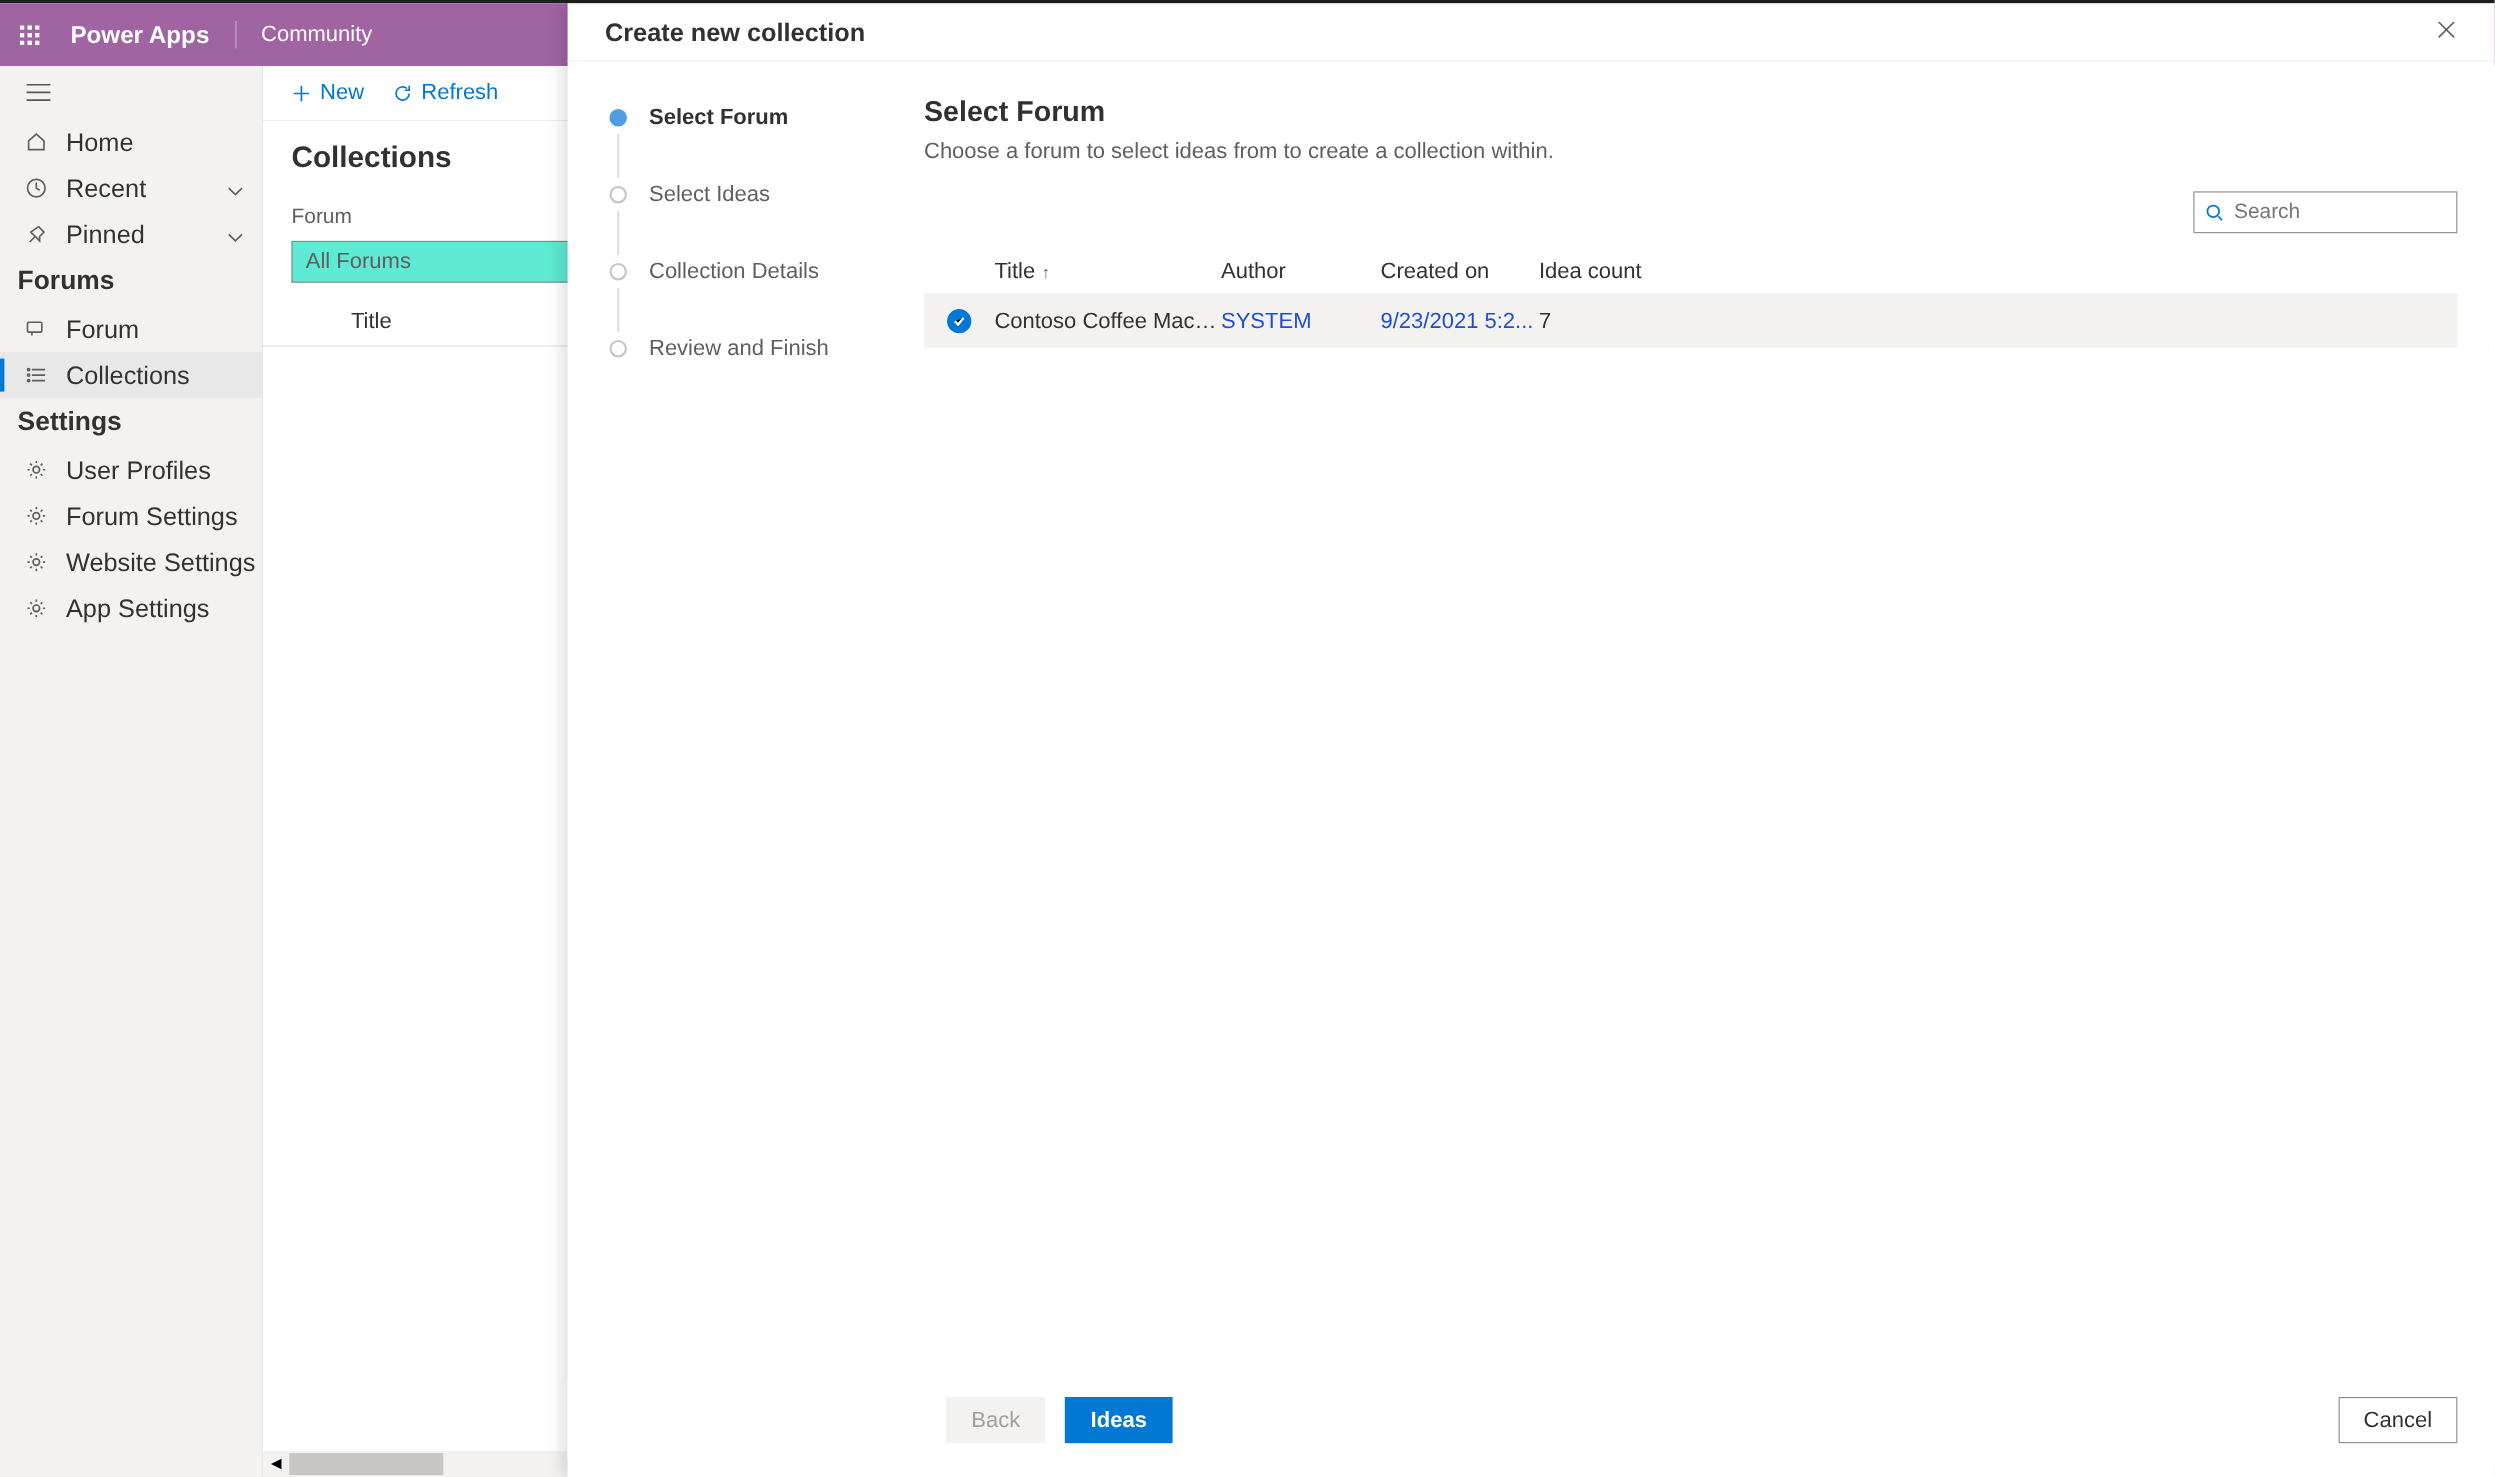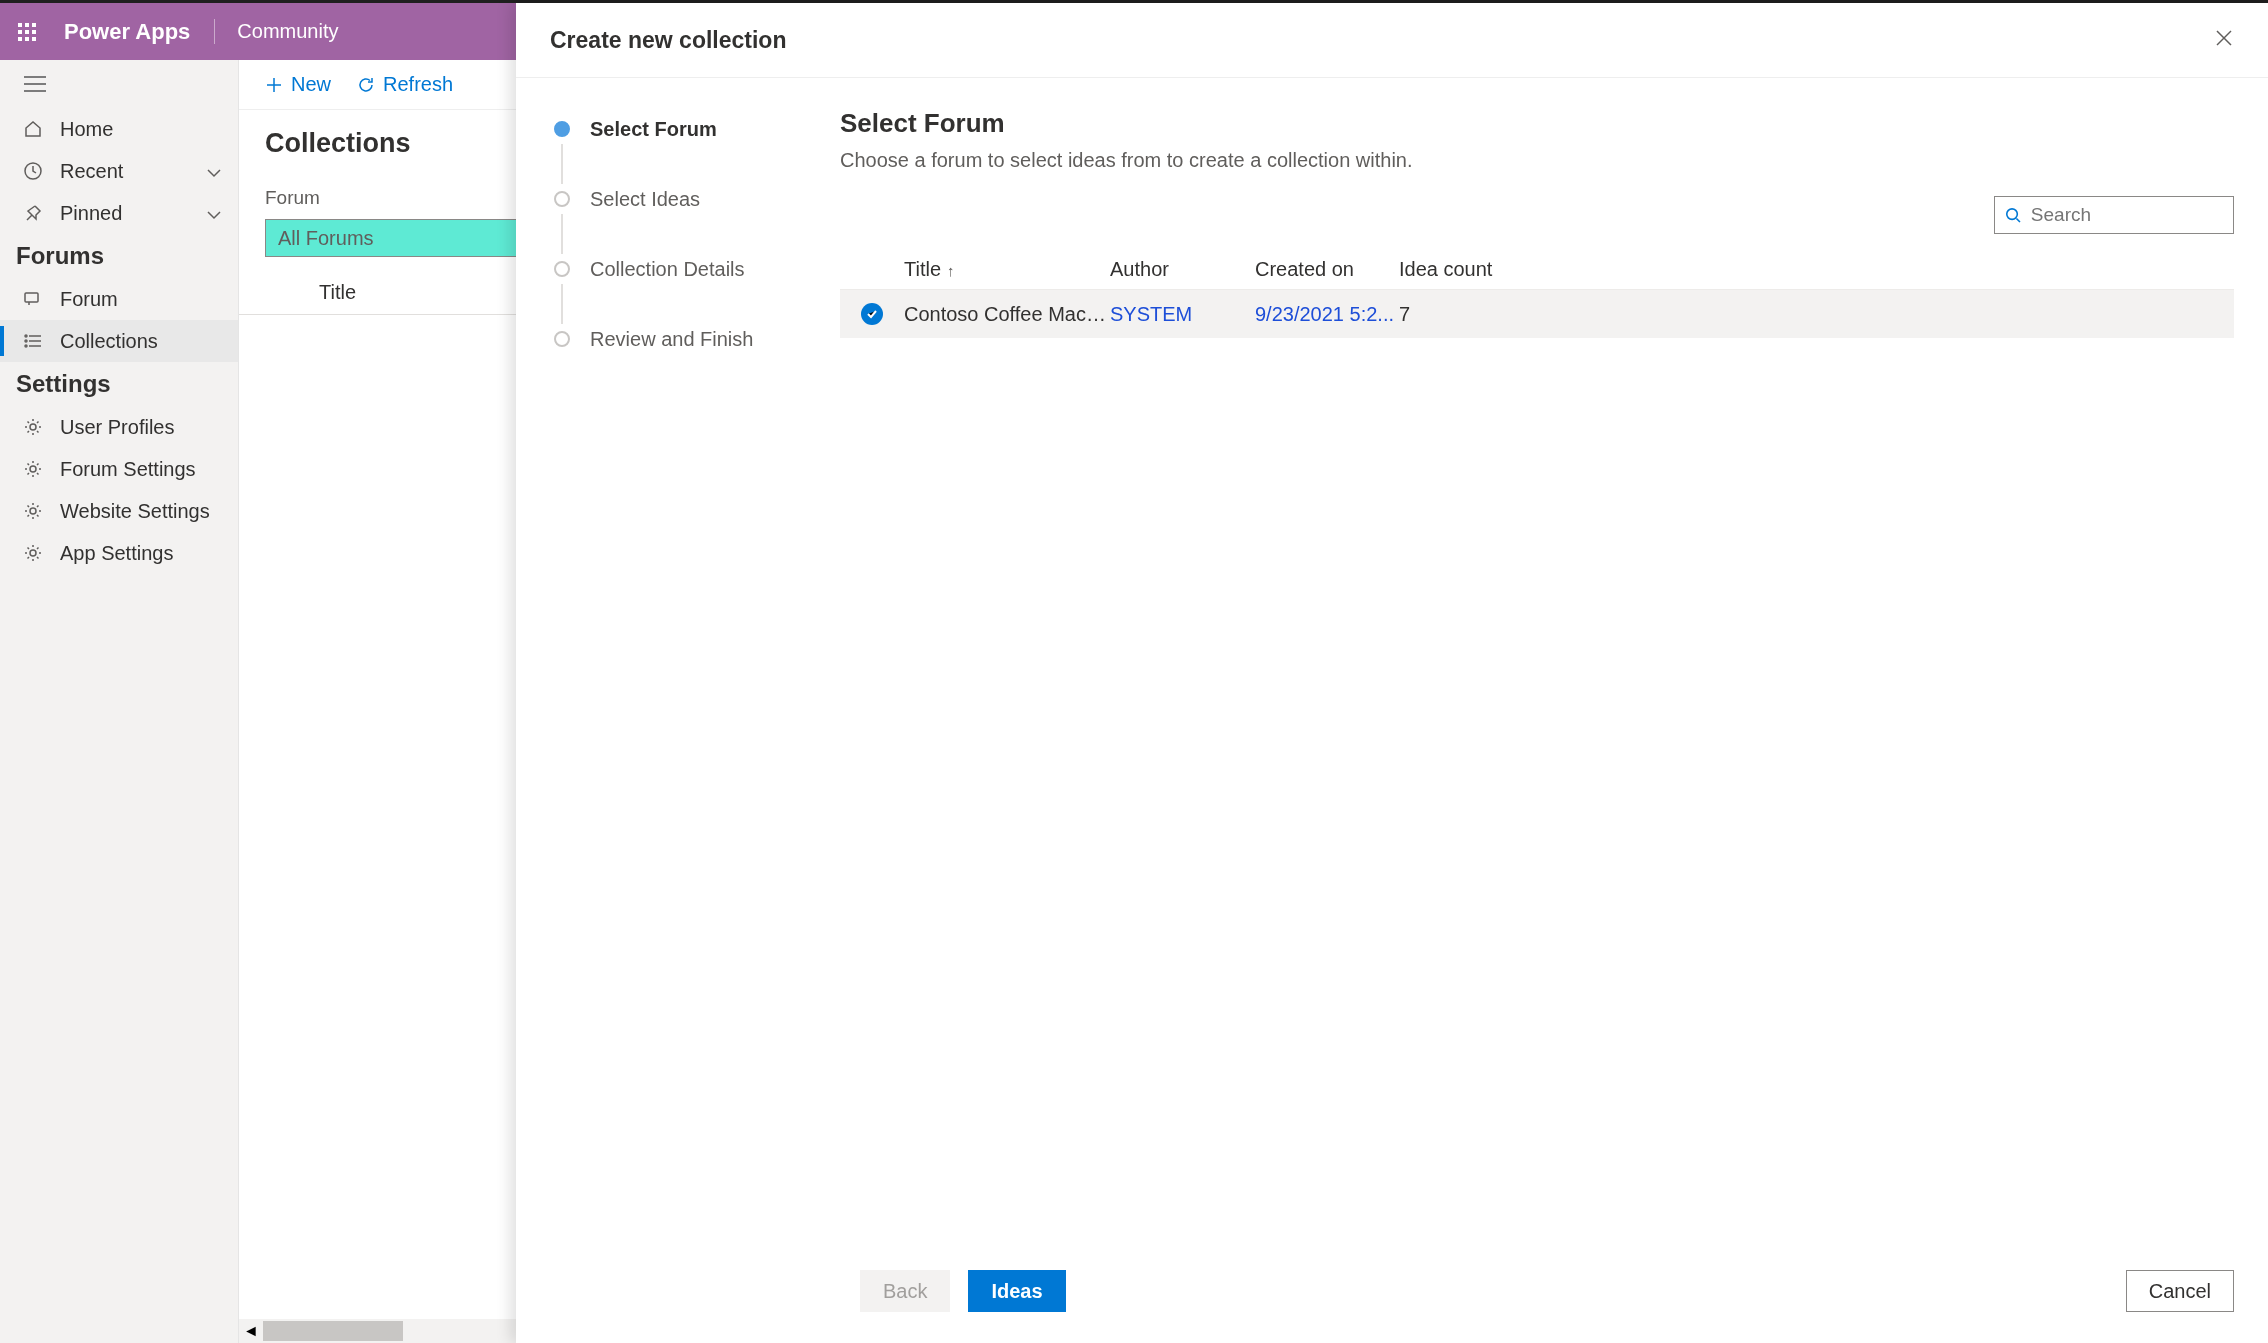--- a/index.html
+++ b/index.html
@@ -13,21 +13,21 @@
     .waffle { width: 30px; height: 30px; display: flex; align-items: center; justify-content: center; cursor: pointer; }
     .waffle svg { fill: #fff; }
     .brand { font-weight: 600; font-size: 22px; margin-left: 22px; margin-right: 24px; }
     .header-sep { width: 1px; height: 25px; background: rgba(255,255,255,0.45); }
     .header-link { font-size: 20px; margin-left: 22px; color: #fff; }
 
     
     .leftnav { position: absolute; left:0; top:60px; bottom:0; width:239px; background:#f3f2f1; border-right:1px solid #e5e5e5; }
     .hamburger { height:48px; display:flex; align-items:center; padding-left:24px; cursor:pointer; }
     .hamburger svg { stroke:#555; }
-    .nav-item { height:42px; display:flex; align-items:center; padding-left:20px; font-size:20px; color:#323130; cursor:pointer; position:relative; }
+    .nav-item { height:42px; display:flex; align-items:center; padding-left:20px; font-size:23px; color:#323130; cursor:pointer; position:relative; }
     .nav-item .ico { width:26px; display:inline-flex; align-items:center; justify-content:center; margin-right:14px; }
     .nav-item .ico svg { stroke:#605e5c; fill:none; }
     .nav-item.selected { background:#e8e8e8; }
     .nav-item.selected::before { content:""; position:absolute; left:0; top:6px; bottom:6px; width:4px; background:#0078d4; }
     .nav-section { padding-left:16px; font-size:24px; font-weight:600; color:#323130; height:44px; display:flex; align-items:center; }
     .nav-chevron { margin-left:auto; margin-right:16px; }
     .nav-chevron svg { stroke:#605e5c; fill:none; }
 
     
     .main { position:absolute; left:239px; top:60px; right:0; bottom:0; background:#fff; }
@@ -40,21 +40,21 @@
     .filter-drop { margin:4px 0 0 26px; width:450px; height:38px; border:1px solid #8a8886; display:flex; align-items:center; padding-left:12px; font-size:20px; color:#605e5c; background:#5eead4; cursor:pointer; }
     .list-header { border-bottom:1px solid #e1dfdd; height:44px; display:flex; align-items:center; padding-left:80px; margin-top:14px; }
     .list-header .colt { font-size:20px; color:#323130; }
     .hscroll { position:absolute; left:0; right:0; bottom:0; height:24px; background:#f3f2f1; display:flex; align-items:center; }
     .hscroll .arrow{ width:24px; display:flex; align-items:center; justify-content:center; }
     .hscroll .track{ flex:1; height:20px; position:relative; }
     .hscroll .thumb{ position:absolute; left:0; width:140px; height:20px; background:#c8c6c4; }
 
     
     .panel { position:absolute; left:516px; top:3px; right:0; bottom:0; background:#fff; box-shadow: -6px 0 14px rgba(0,0,0,.12); display:flex; flex-direction:column; }
-    .panel-head { height:75px; display:flex; align-items:center; padding:0 34px; border-bottom:1px solid #eee; }
+    .panel-head { height:53px; display:flex; align-items:center; padding:0 34px; border-bottom:1px solid #eee; }
     .panel-title { font-size:23px; font-weight:600; color:#323130; }
     .panel-close { margin-left:auto; cursor:pointer; }
     .panel-close svg { stroke:#605e5c; }
 
     .panel-body { flex:1; display:flex; overflow:hidden; padding-bottom:72px; }
 
     
     .steps { width:310px; padding:36px 28px 0 38px; }
     .step { display:flex; align-items:center; height:30px; font-size:20px; color:#605e5c; }
     .step .dot { width:16px; height:16px; border-radius:50%; border:2px solid #c8c6c4; margin-right:20px; background:#fff; }

